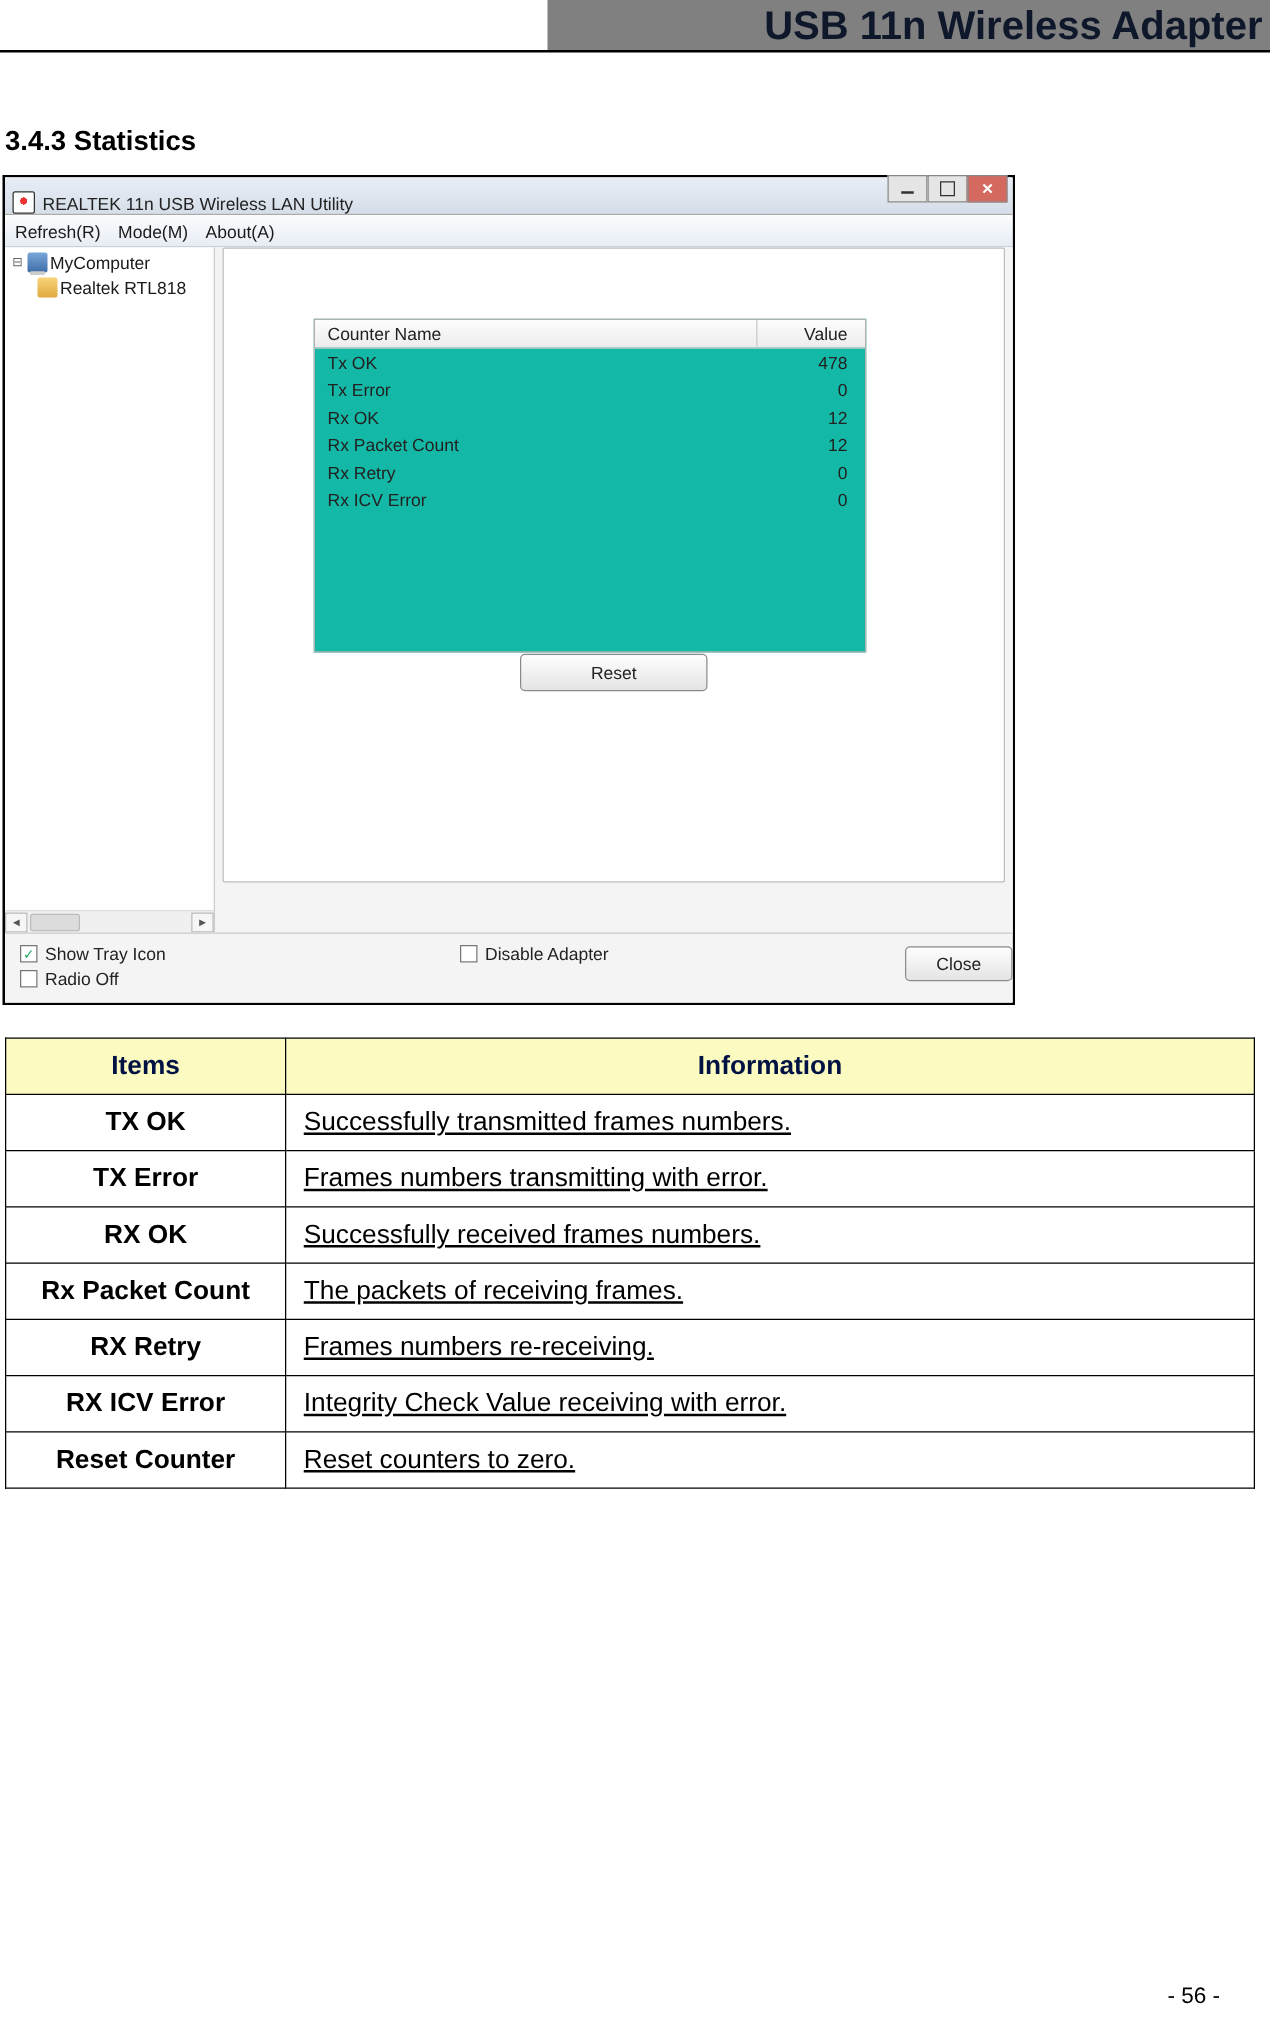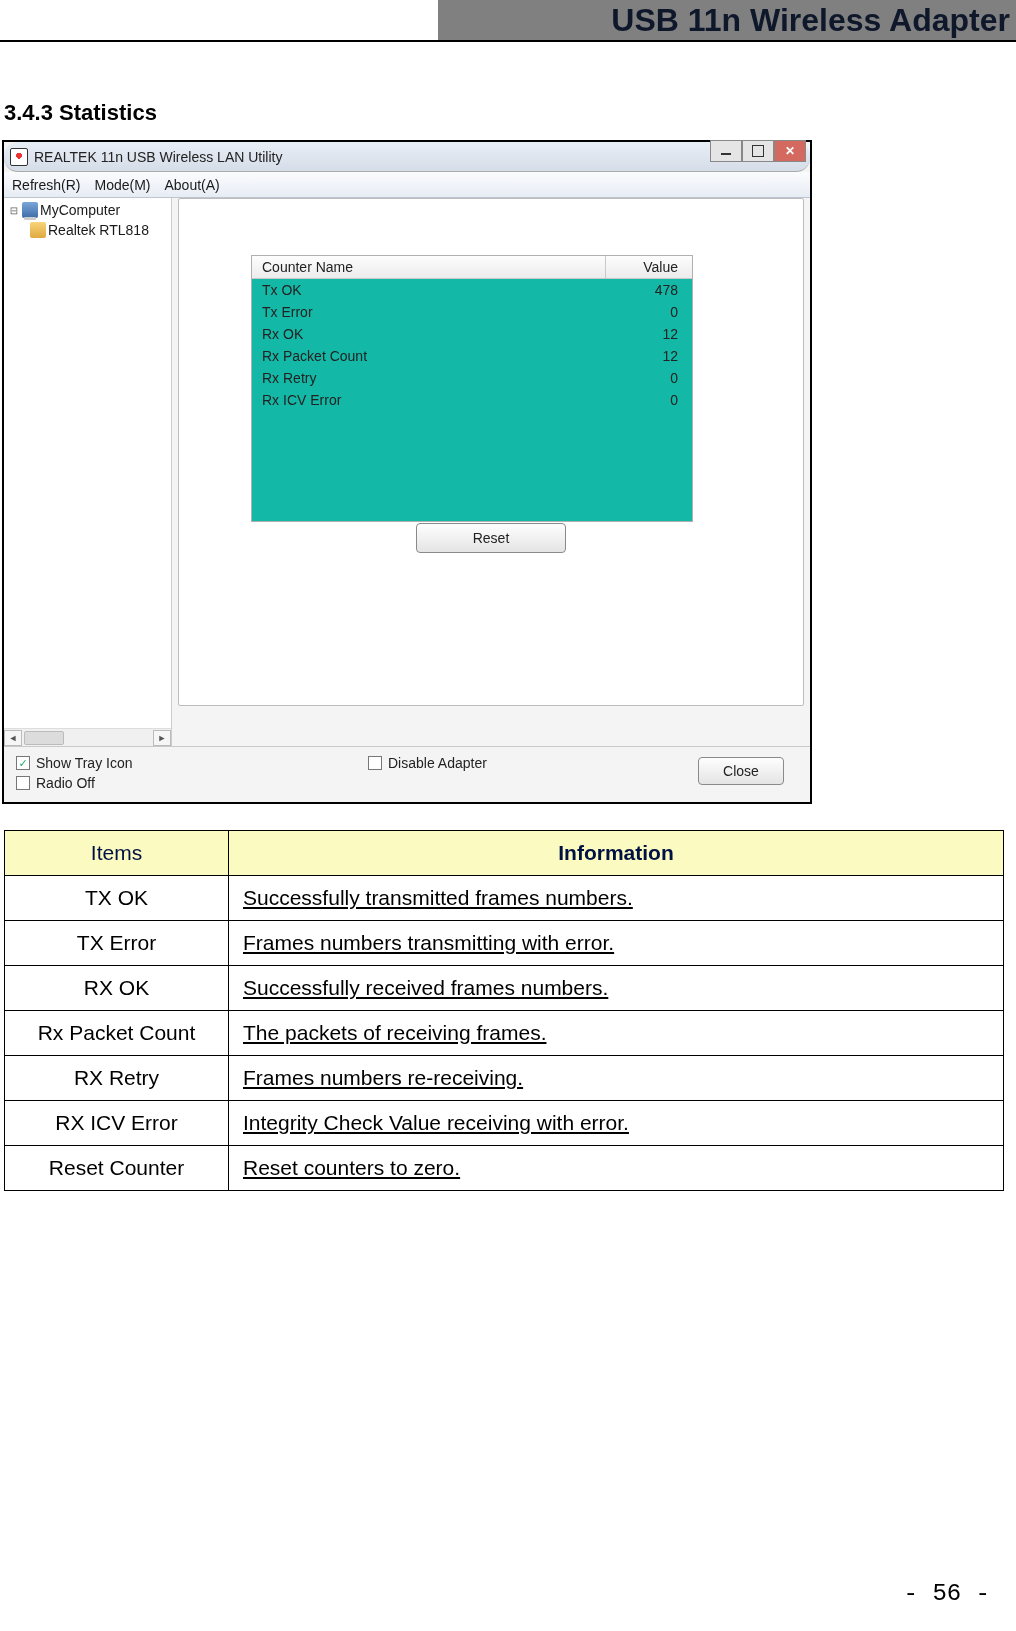--- a/index.html
+++ b/index.html
@@ -62,24 +62,23 @@
       background: #f4f4f4;
       font-family: "Segoe UI", Tahoma, sans-serif;
       font-size: 14px;
       color: #222;
     }
     .titlebar {
       height: 30px;
       background: linear-gradient(#e8eef6, #d5dde8);
       border-bottom: 1px solid #aaa;
       display: flex;
-      align-items: center;
+      align-items: flex-end;
       padding-left: 6px;
       position: relative;
-      border-radius: 14px;
     }
     .titlebar .app-icon {
       width: 18px; height: 18px; margin-right: 6px;
       background: #fff; border: 1px solid #333; border-radius: 2px;
       position: relative;
     }
     .titlebar .app-icon::before {
       content:""; position:absolute; inset:2px; background: radial-gradient(circle at 50% 40%, #e33 30%, #fff 31%);
       border-radius:1px;
     }
@@ -184,21 +183,21 @@
       display: flex;
       align-items: flex-start;
       padding: 8px 12px;
       position: relative;
     }
     .checkbox-group { display:flex; flex-direction:column; gap:4px; font-size:14px; color:#222;}
     .checkbox-row { display:flex; align-items:center; gap:6px;}
     .fake-checkbox { width:14px; height:14px; border:1px solid #777; background:#fff; display:flex; align-items:center; justify-content:center; font-size:11px; color:#2a6;}
     .center-check { position:absolute; left: 336px; top:8px;padding-left:28px;}
     .close-btn {
-      position:absolute; right:26px; top:10px;
+      position:absolute; right:0; top:10px;
       width: 86px; height: 28px;
       border:1px solid #8a8a8a; border-radius:4px;
       background: linear-gradient(#fefefe,#e4e4e4);
       font-size:14px; display:flex; align-items:center; justify-content:center;
     }
     
     .info-table {
       width: 1000px;
       margin-top: 26px;
       margin-left: 4px;
@@ -213,34 +212,33 @@
     .info-table th {
       background: #fbfac0;
       text-align: center;
       font-weight: bold;
       color: #014;
       height: 44px;
     }
     .info-table .items-col {
       width: 224px;
       text-align: center;
-      font-weight: normal;
+      font-weight: bold;
       margin-left: 20px;
     }
     .info-table .info-col {
       text-align: left;
       font-weight: normal;
       text-decoration: underline;
     }
     .page-number {
       position: absolute;
       bottom: 24px;
-      right: 26px;
-      font-size: 24px;
-      font-family: Liberation Mono, monospace;
+      right: 40px;
+      font-size: 18px;
     }
   </style>
 </head>
 <body>
 
 <div class="header-banner">USB 11n Wireless Adapter</div>
 <div class="header-rule"></div>
 
 <div class="content">
   <div class="section-number">3.4.3    Statistics</div>

